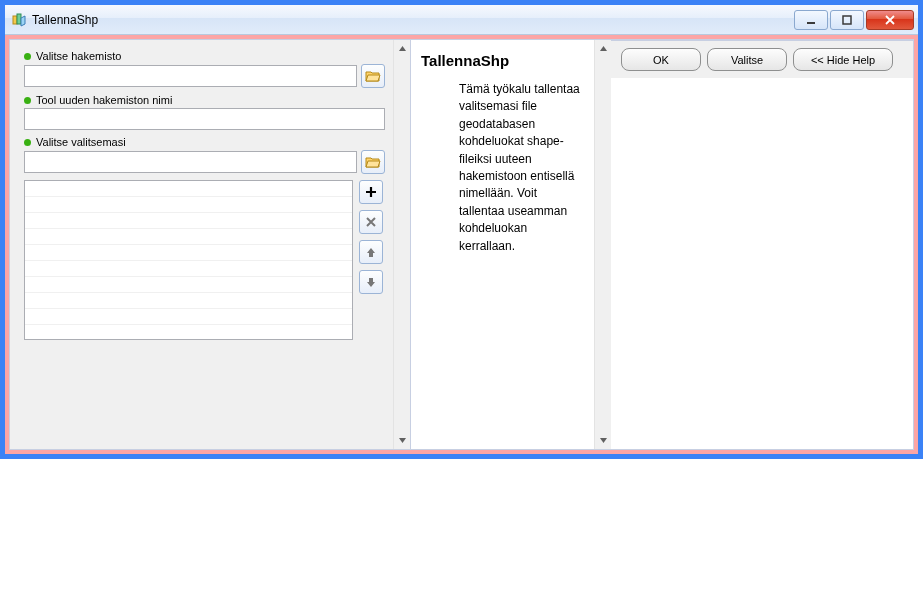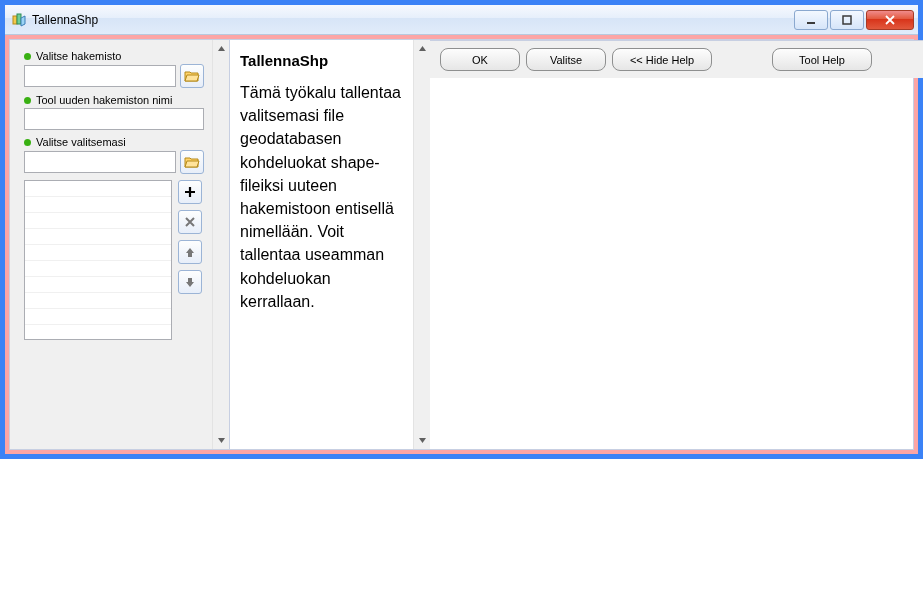--- a/index.html
+++ b/index.html
@@ -149,22 +149,23 @@
     flex: 1;
     padding: 12px 10px;
     color: #000;
   }
   .help-title {
     font-size: 15px;
     font-weight: bold;
     margin-bottom: 12px;
   }
   .help-text {
-    font-size: 16px;
+    font-size: 12px;
     line-height: 1.45;
+    margin-left: 38px;
   }
   .bottom-bar {
     height: 38px;
     border-top: 1px solid #c7cfe2;
     background: #f0f0f0;
     display: flex;
     align-items: center;
     padding: 0 10px;
   }
   .btn {
@@ -334,19 +335,16 @@
       </div>
 
     </div>
 
     <div class="bottom-bar">
       <div class="btn-group-left">
         <button class="btn">OK</button>
         <button class="btn">Valitse</button>
         <button class="btn" style="min-width:100px">&lt;&lt; Hide Help</button>
       </div>
-      <div class="btn-group-right">
-        <button class="btn" style="min-width:100px">Tool Help</button>
-      </div>
     </div>
   </div>
 
 </div>
 
 </body></html>

